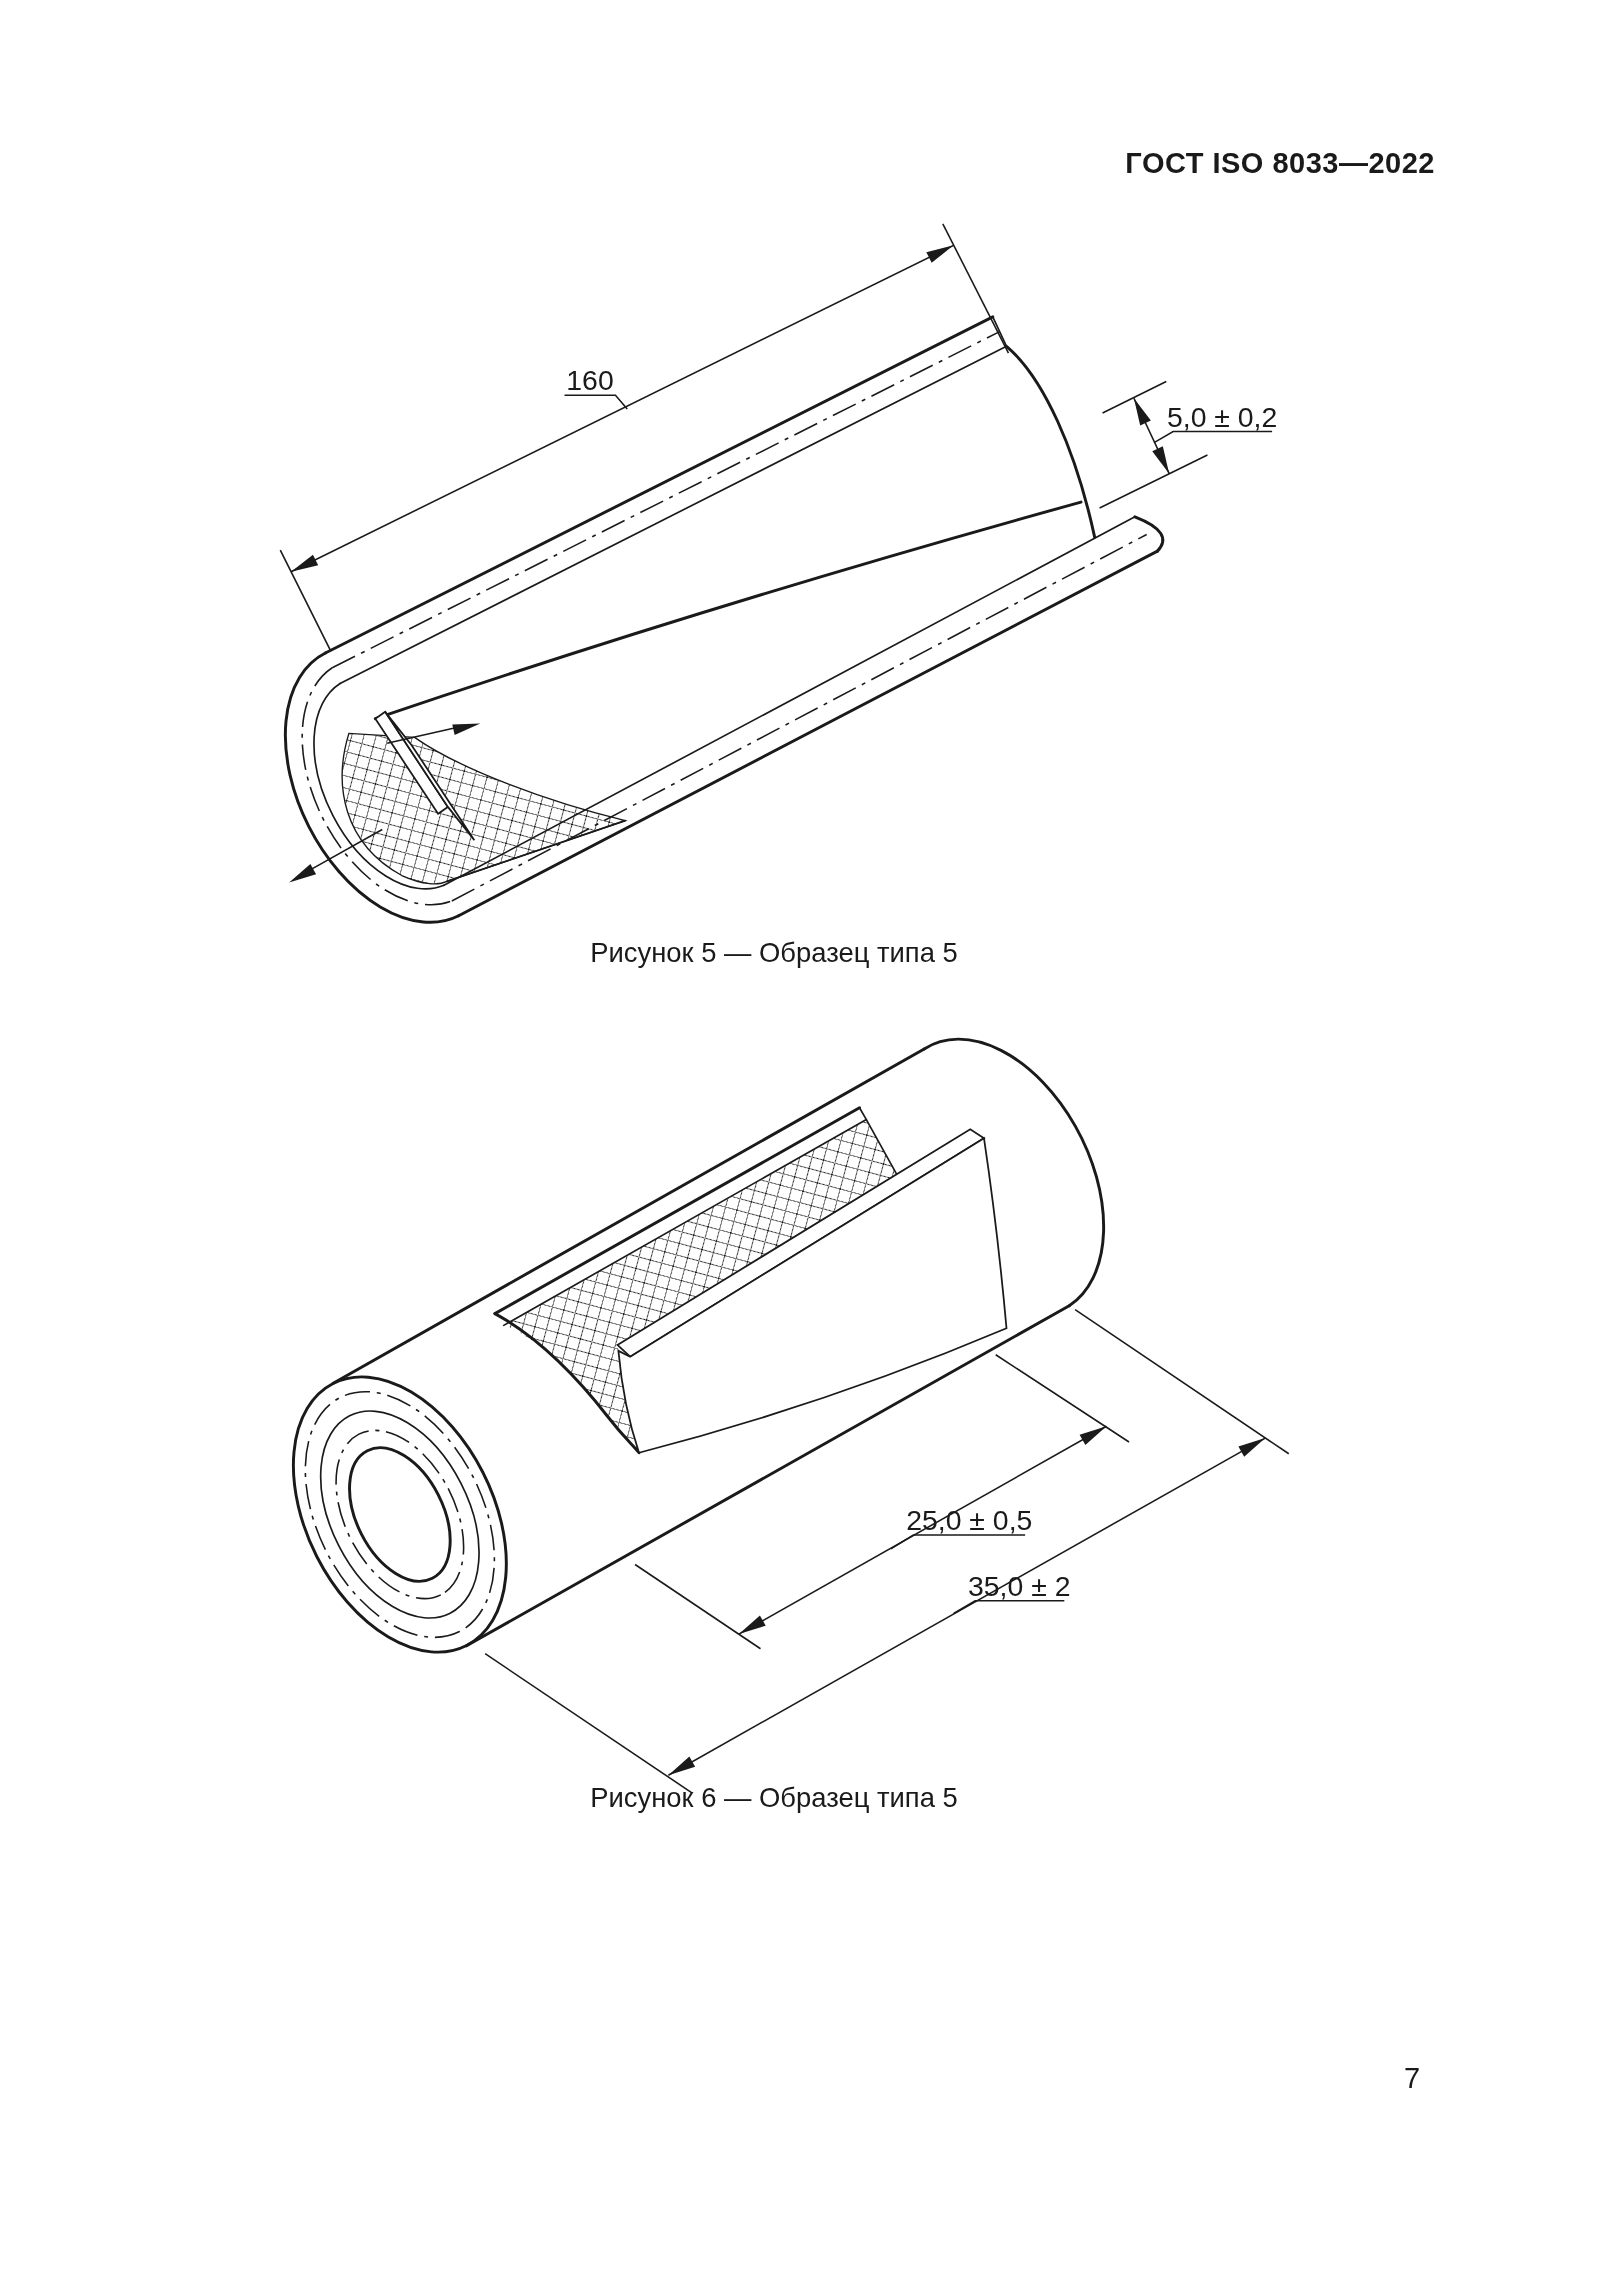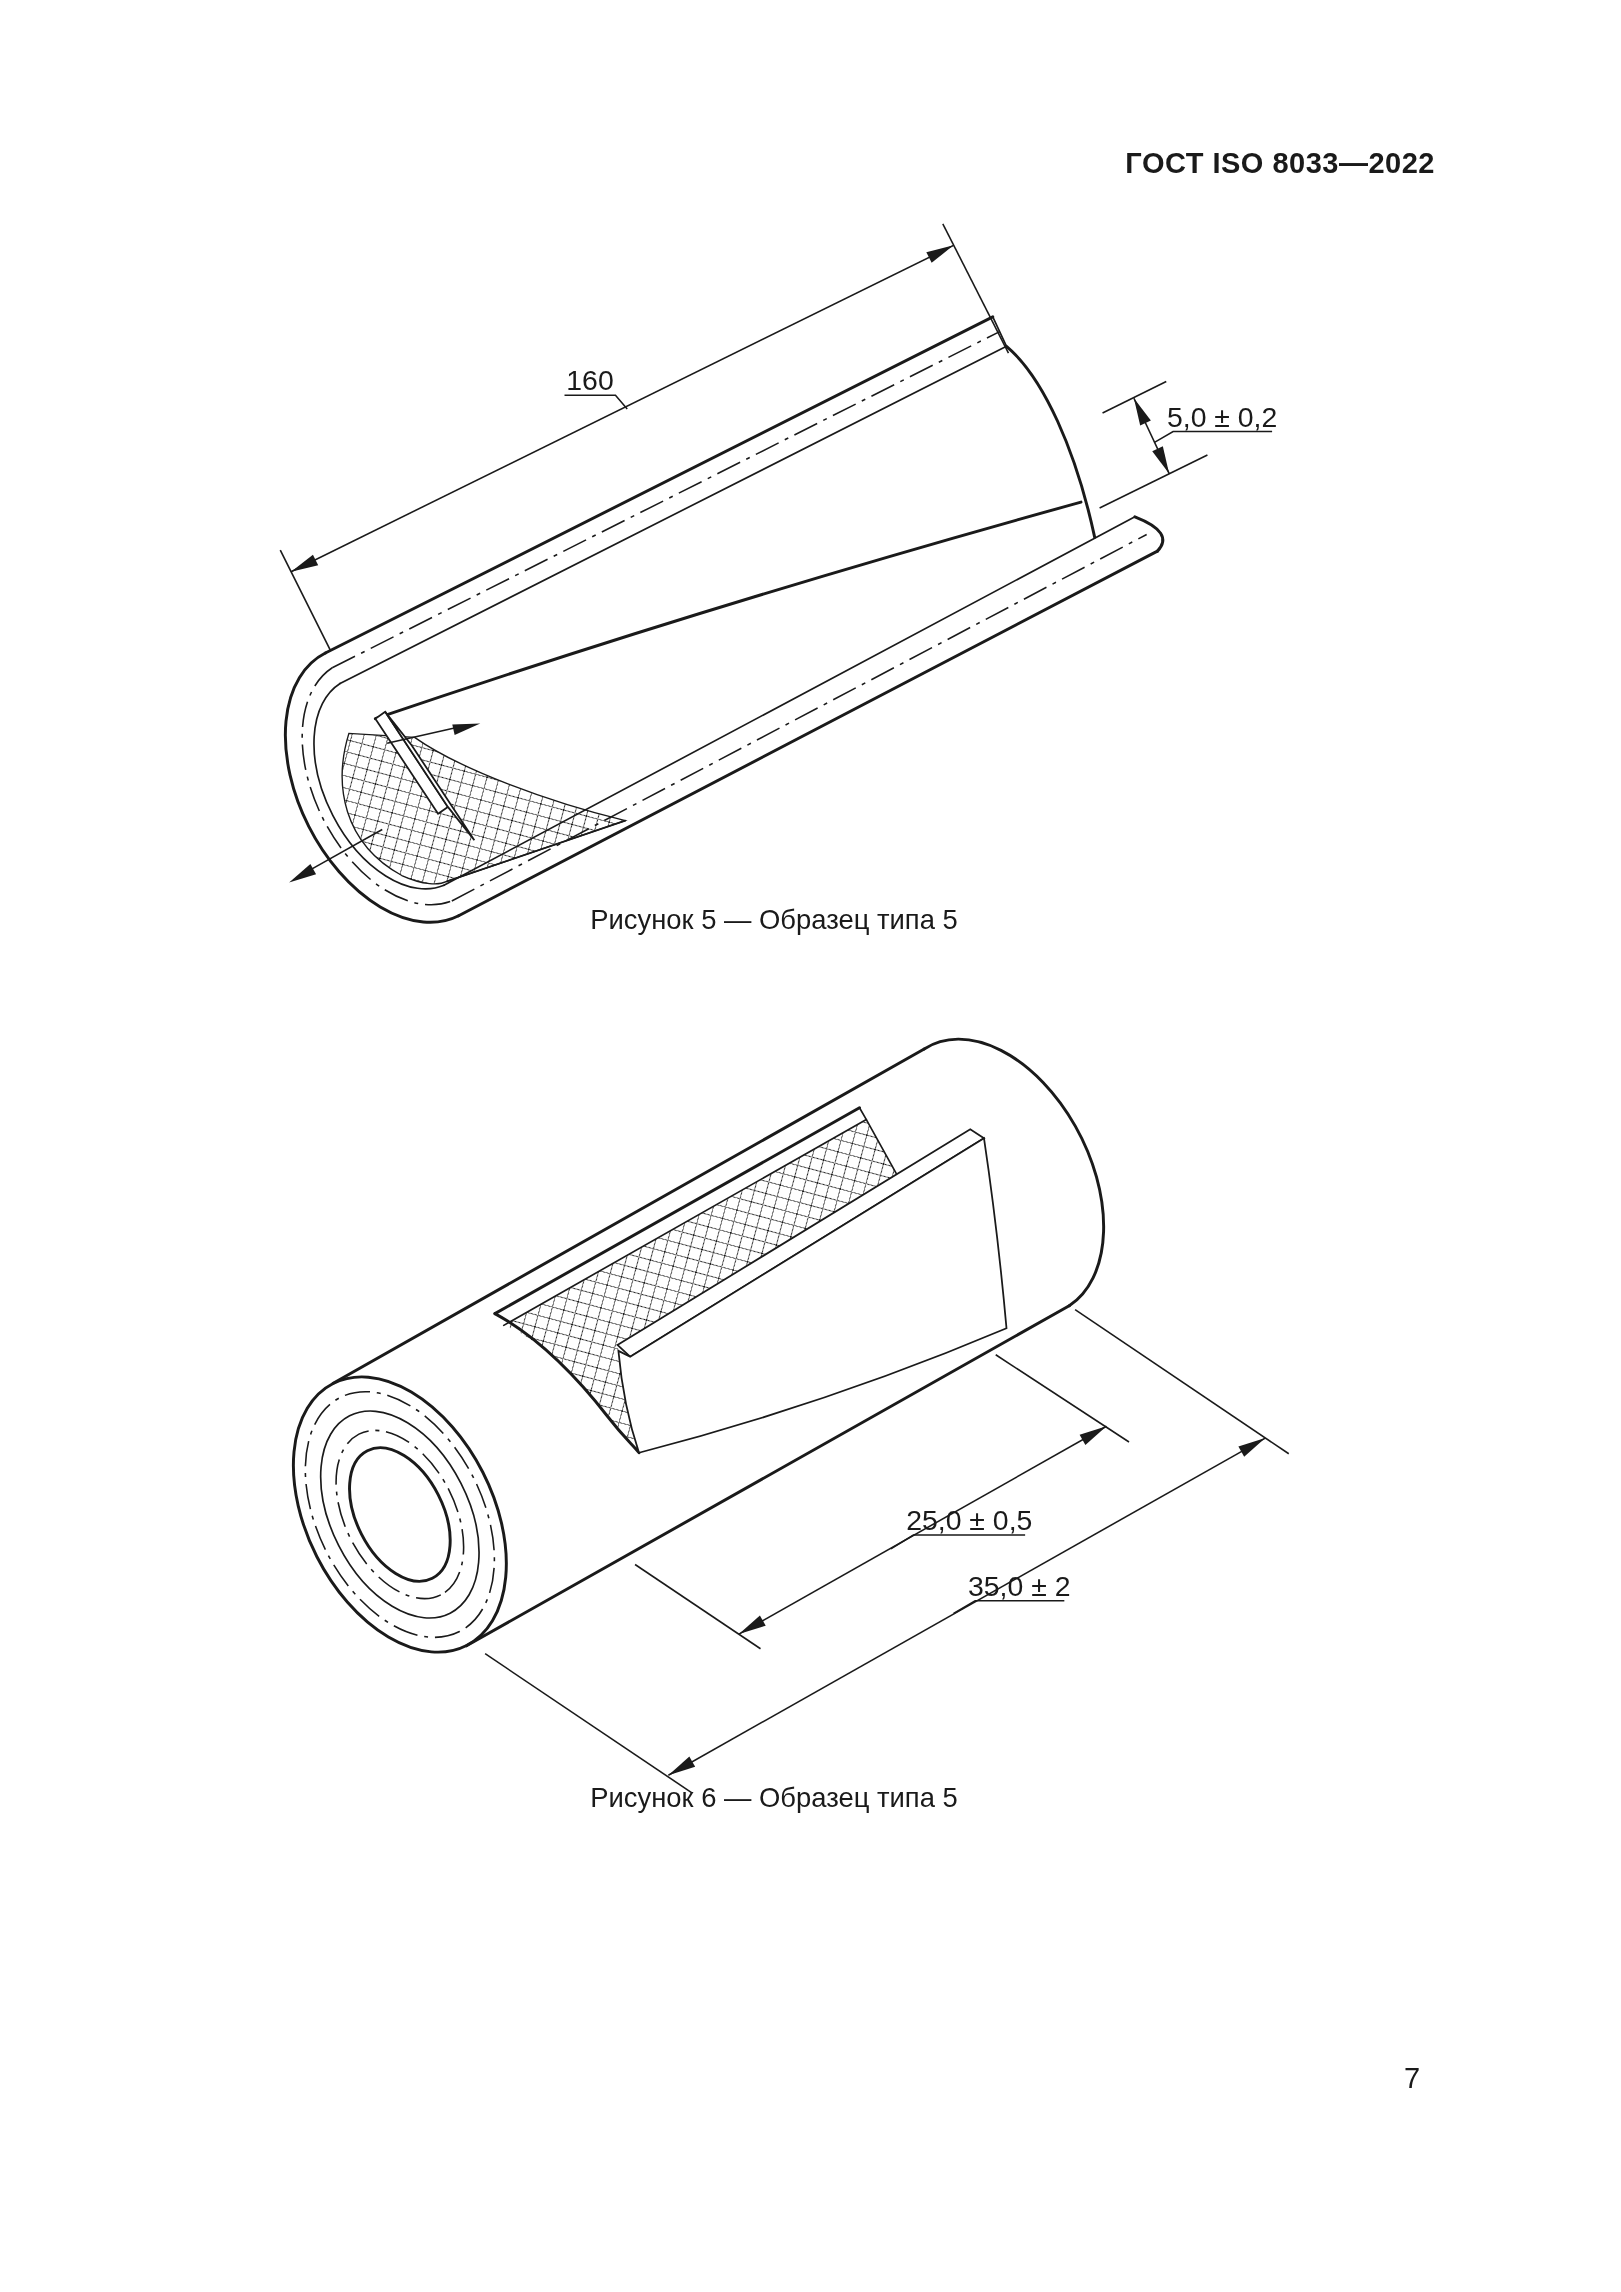--- a/index.html
+++ b/index.html
@@ -12,21 +12,21 @@
   .page-header{
     position:absolute;top:147px;right:186px;
     font-size:29px;font-weight:bold;letter-spacing:0.5px;
     white-space:nowrap;
     text-align:right;
   }
   .fig-caption{
     position:absolute;left:774px;transform:translateX(-50%);
     font-size:27.4px;white-space:nowrap;
   }
-  #caption-fig5{top:904px;}
+  #caption-fig5{top:937px;}
   #caption-fig6{top:1782px;}
   .page-number{
     position:absolute;left:1404px;top:2062px;
     font-size:29px;
   }
   svg{position:absolute;left:0;top:0;}
   .ln  {stroke:#1a1a1a;stroke-width:3;fill:none;stroke-linecap:round;}
   .tn  {stroke:#1a1a1a;stroke-width:1.7;fill:none;stroke-linecap:round;}
   .dd  {stroke:#1a1a1a;stroke-width:1.6;fill:none;stroke-dasharray:26 7 4 7;}
   .dim {stroke:#1a1a1a;stroke-width:1.6;fill:none;}

